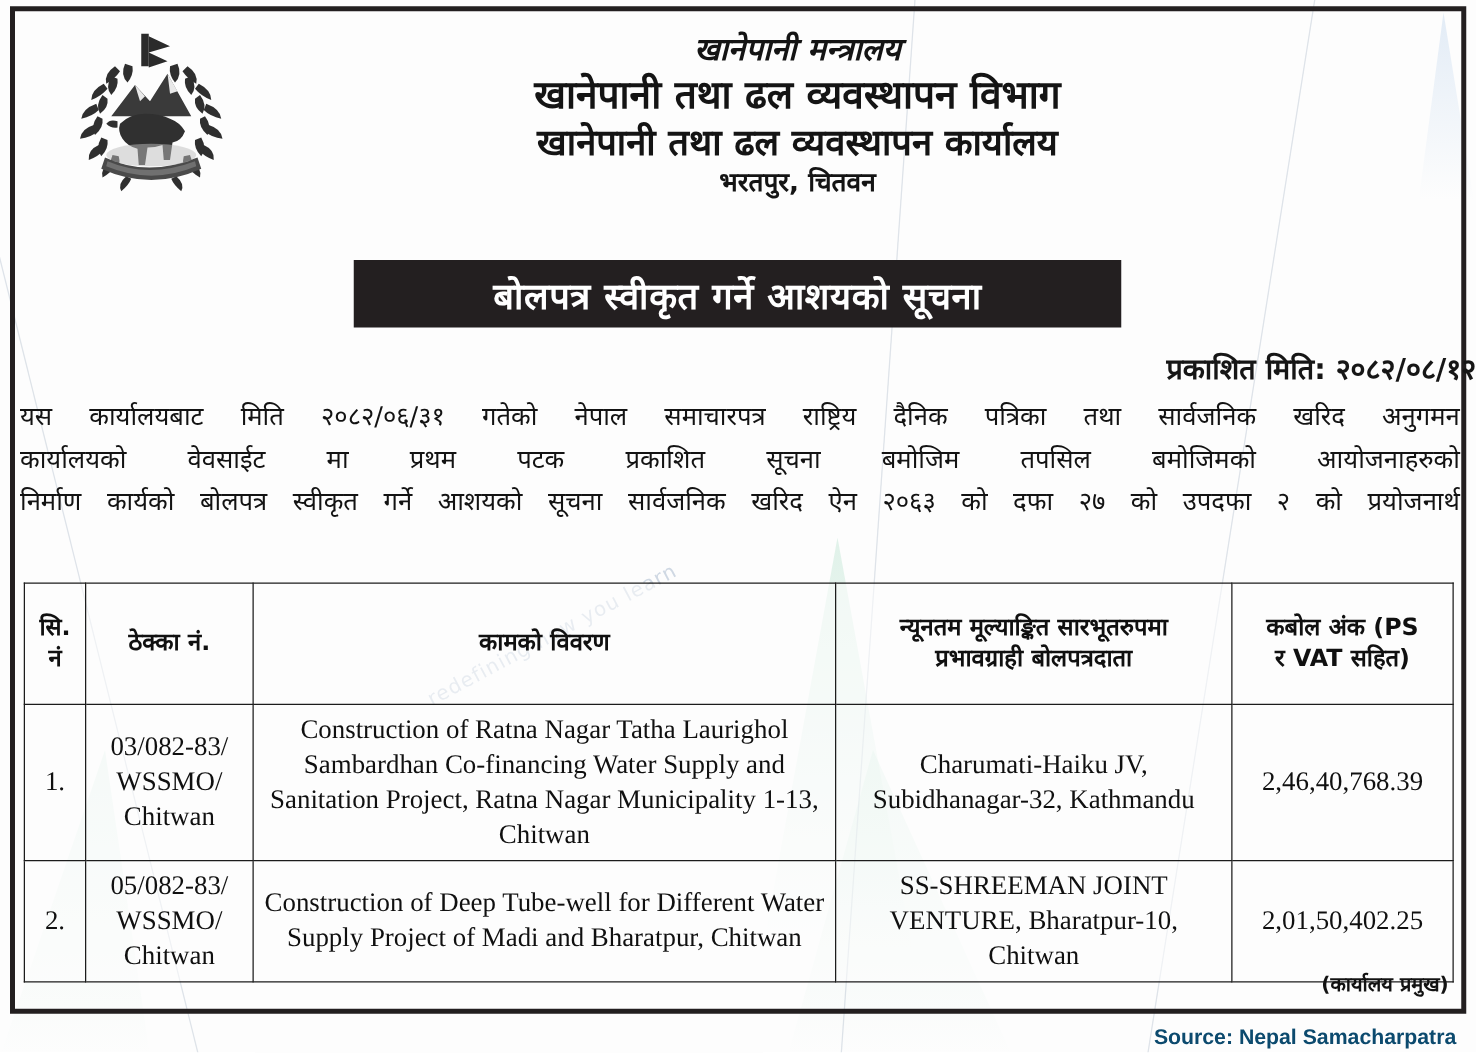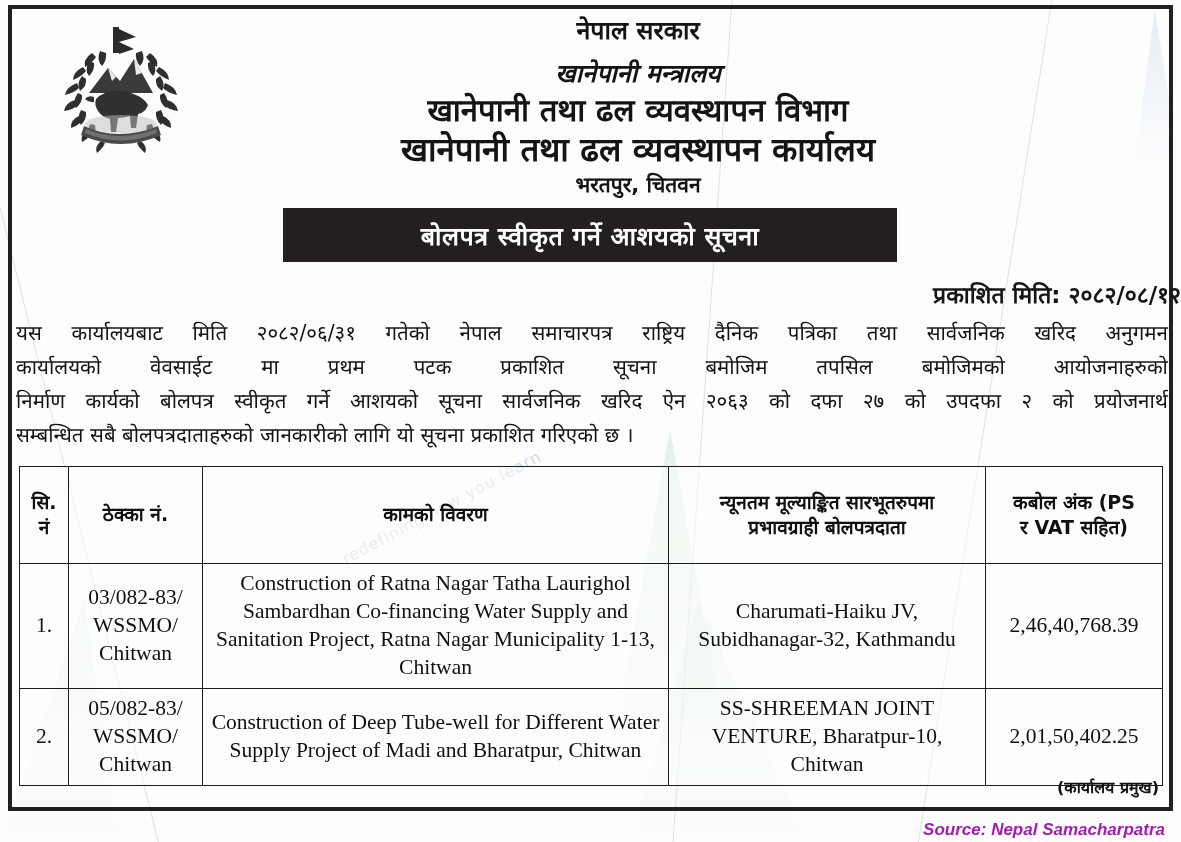--- a/index.html
+++ b/index.html
@@ -121,38 +121,38 @@
     color: #141414;
   }
   .org-line {
     font-weight: 700;
     line-height: 1.12;
     white-space: nowrap;
   }
   #org-line-0 { font-size: 25px; margin-top: 6px; }
   #org-line-1 { font-size: 25px; margin-top: 15px; font-style: italic; }
   #org-line-2 { font-size: 31px; margin-top: 5px; }
-  #org-line-3 { font-size: 33px; margin-top: 4px; }
+  #org-line-3 { font-size: 29px; margin-top: 4px; }
   #org-line-4 { font-size: 21px; margin-top: 5px; }
 
   
   #banner {
     position: absolute;
     left: 283px; top: 208px;
     width: 614px;
     height: 54px;
     background: #231f20;
     display: flex;
     align-items: center;
     justify-content: center;
   }
   #banner-title {
     color: #ffffff;
     font-family: "DejaVu Sans", sans-serif;
-    font-size: 25px;
+    font-size: 29px;
     font-weight: 700;
     letter-spacing: .5px;
     white-space: nowrap;
   }
 
   
   #pub-date {
     position: absolute;
     left: 0; top: 278px;
     width: 1181px;
@@ -239,23 +239,22 @@
     white-space: nowrap;
   }
 
   
   #source-credit {
     position: absolute;
     right: 16px;
     top: 820px;
     font-family: "Liberation Sans", "DejaVu Sans", sans-serif;
     font-size: 17px;
-    font-style: italic;
     font-weight: 600;
-    color: #a21caf;
+    color: #0c4a6e;
     white-space: nowrap;
   }
 </style>
 </head>
 <body>
 
 <div id="page">
 
   <div class="wm-swoosh" id="wm-green-1"></div>
   <div class="wm-swoosh" id="wm-green-2"></div>
@@ -322,21 +321,20 @@
         <g>
           <path d="M28 103 q34 16 74 0 l3 9 q-40 18 -80 0 z" fill="#4a4a4a"></path>
           <path d="M30 106 q33 14 70 0 l1 4 q-36 15 -72 0 z" fill="#707070"></path>
         </g>
 
         <ellipse cx="65" cy="101" rx="36" ry="9" fill="#bdbdbd" opacity=".5"></ellipse>
       </svg>
     </div>
 
     <div id="org-lines">
-      <div class="org-line" id="org-line-0">नेपाल सरकार</div>
       <div class="org-line" id="org-line-1">खानेपानी मन्त्रालय</div>
       <div class="org-line" id="org-line-2">खानेपानी तथा ढल व्यवस्थापन विभाग</div>
       <div class="org-line" id="org-line-3">खानेपानी तथा ढल व्यवस्थापन कार्यालय</div>
       <div class="org-line" id="org-line-4">भरतपुर, चितवन</div>
     </div>
   </div>
 
   <div id="banner">
     <div id="banner-title">बोलपत्र स्वीकृत गर्ने आशयको सूचना</div>
   </div>
@@ -387,21 +385,20 @@
       <span>२०६३</span>
       <span>को</span>
       <span>दफा</span>
       <span>२७</span>
       <span>को</span>
       <span>उपदफा</span>
       <span>२</span>
       <span>को</span>
       <span>प्रयोजनार्थ</span>
     </div>
-    <div class="body-line">सम्बन्धित सबै बोलपत्रदाताहरुको जानकारीको लागि यो सूचना प्रकाशित गरिएको छ ।</div>
   </div>
 
   <table id="bid-table">
     <colgroup>
       <col class="col-sn">
       <col class="col-tender">
       <col class="col-work">
       <col class="col-bidder">
       <col class="col-amount">
     </colgroup>

